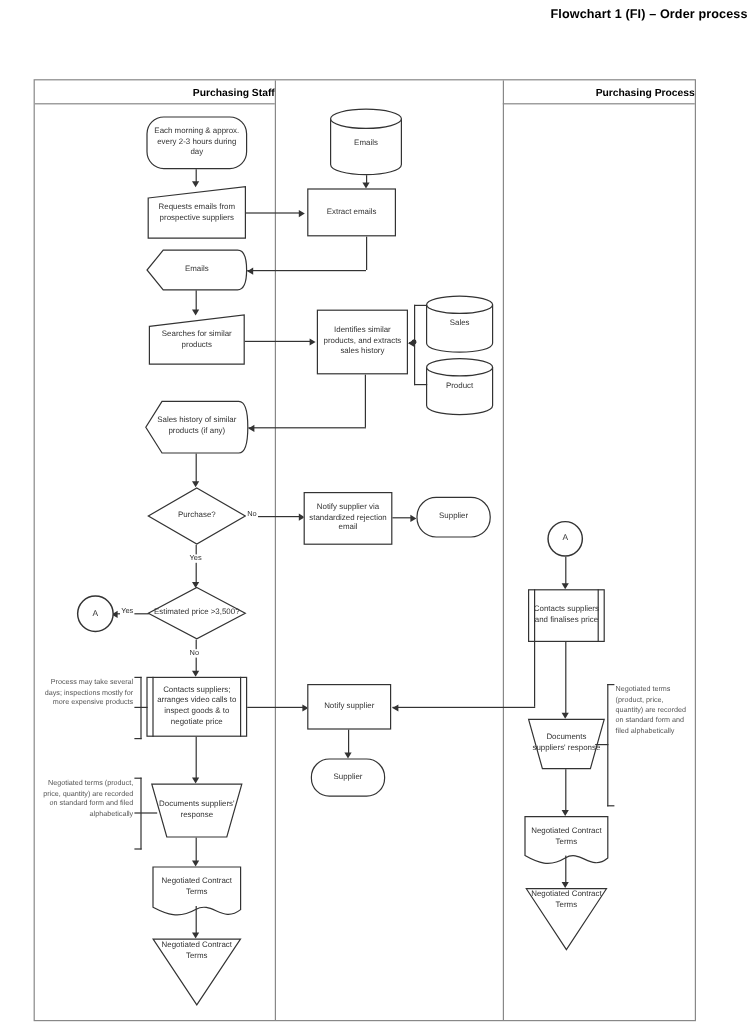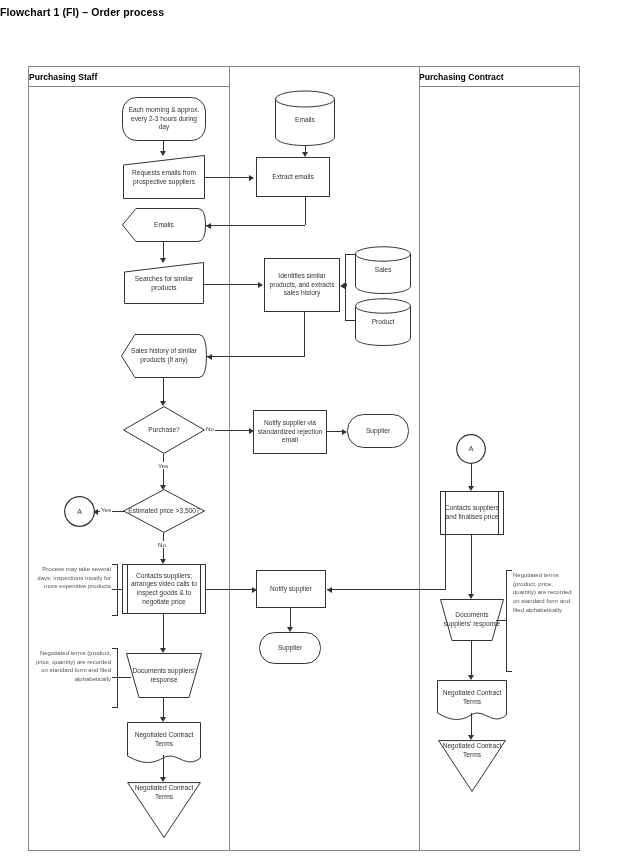--- a/index.html
+++ b/index.html
@@ -1,19 +1,19 @@
 <!DOCTYPE html>
 <html><head>
 <meta charset="utf-8">
 <style>
   html,body{margin:0;padding:0;background:#fff;}
   body{width:623px;height:856px;font-family:"Liberation Sans",sans-serif;color:#000;position:relative;overflow:hidden;}
-  #title{position:absolute;left:0;top:6px;width:623px;text-align:left;font-size:10.5px;font-weight:bold;letter-spacing:.1px;}
+  #title{position:absolute;left:0;top:6px;width:623px;text-align:right;font-size:10.5px;font-weight:bold;letter-spacing:.1px;}
   #frame{position:absolute;left:28px;top:66px;width:552px;height:785px;border:1.2px solid #888;box-sizing:border-box;}
-  .lanehead{position:absolute;top:0;height:20px;line-height:20px;text-align:left;font-size:8.6px;font-weight:bold;border-bottom:1.2px solid #888;box-sizing:border-box;}
+  .lanehead{position:absolute;top:0;height:20px;line-height:20px;text-align:right;font-size:8.6px;font-weight:bold;border-bottom:1.2px solid #888;box-sizing:border-box;}
   .lanediv{position:absolute;top:0;width:0;border-left:1.2px solid #888;height:783px;}
   .node{position:absolute;box-sizing:border-box;display:flex;align-items:center;justify-content:center;text-align:center;font-size:6.6px;line-height:1.32;color:#333;}
   .node .tx{position:relative;z-index:3;padding:0 3px;white-space:pre-line;}
   .rect{border:1px solid #333;background:#fff;}
   .svgwrap{position:absolute;}
   .svgwrap svg{display:block;overflow:visible;}
   .ln{position:absolute;background:#333;}
   .lnh{height:1px;}
   .lnv{width:1px;}
   .arw{position:absolute;width:0;height:0;}
@@ -29,21 +29,21 @@
   .brk.lb{border-right:none;width:5px;}
   .dot{position:absolute;width:3.4px;height:3.4px;background:#333;border-radius:50%;}
 </style>
 </head>
 <body>
 
 <div id="title">Flowchart 1 (FI) – Order process</div>
 
 <div id="frame">
   <div class="lanehead" style="left:0;width:200px;">Purchasing Staff</div>
-  <div class="lanehead" style="left:390px;width:160px;">Purchasing Contract</div>
+  <div class="lanehead" style="left:390px;width:160px;">Purchasing Process</div>
   <div class="lanediv" style="left:200px;"></div>
   <div class="lanediv" style="left:390px;"></div>
 </div>
 
 <div class="svgwrap" style="left:122px;top:97px;">
   <svg width="84" height="44">
       <rect x="0.5" y="0.5" width="83" height="43" rx="14" ry="14" fill="#fff" stroke="#333" stroke-width="1"></rect>
     </svg>
 </div>
 <div class="node" style="left:122px;top:97px;width:84px;height:44px;">

